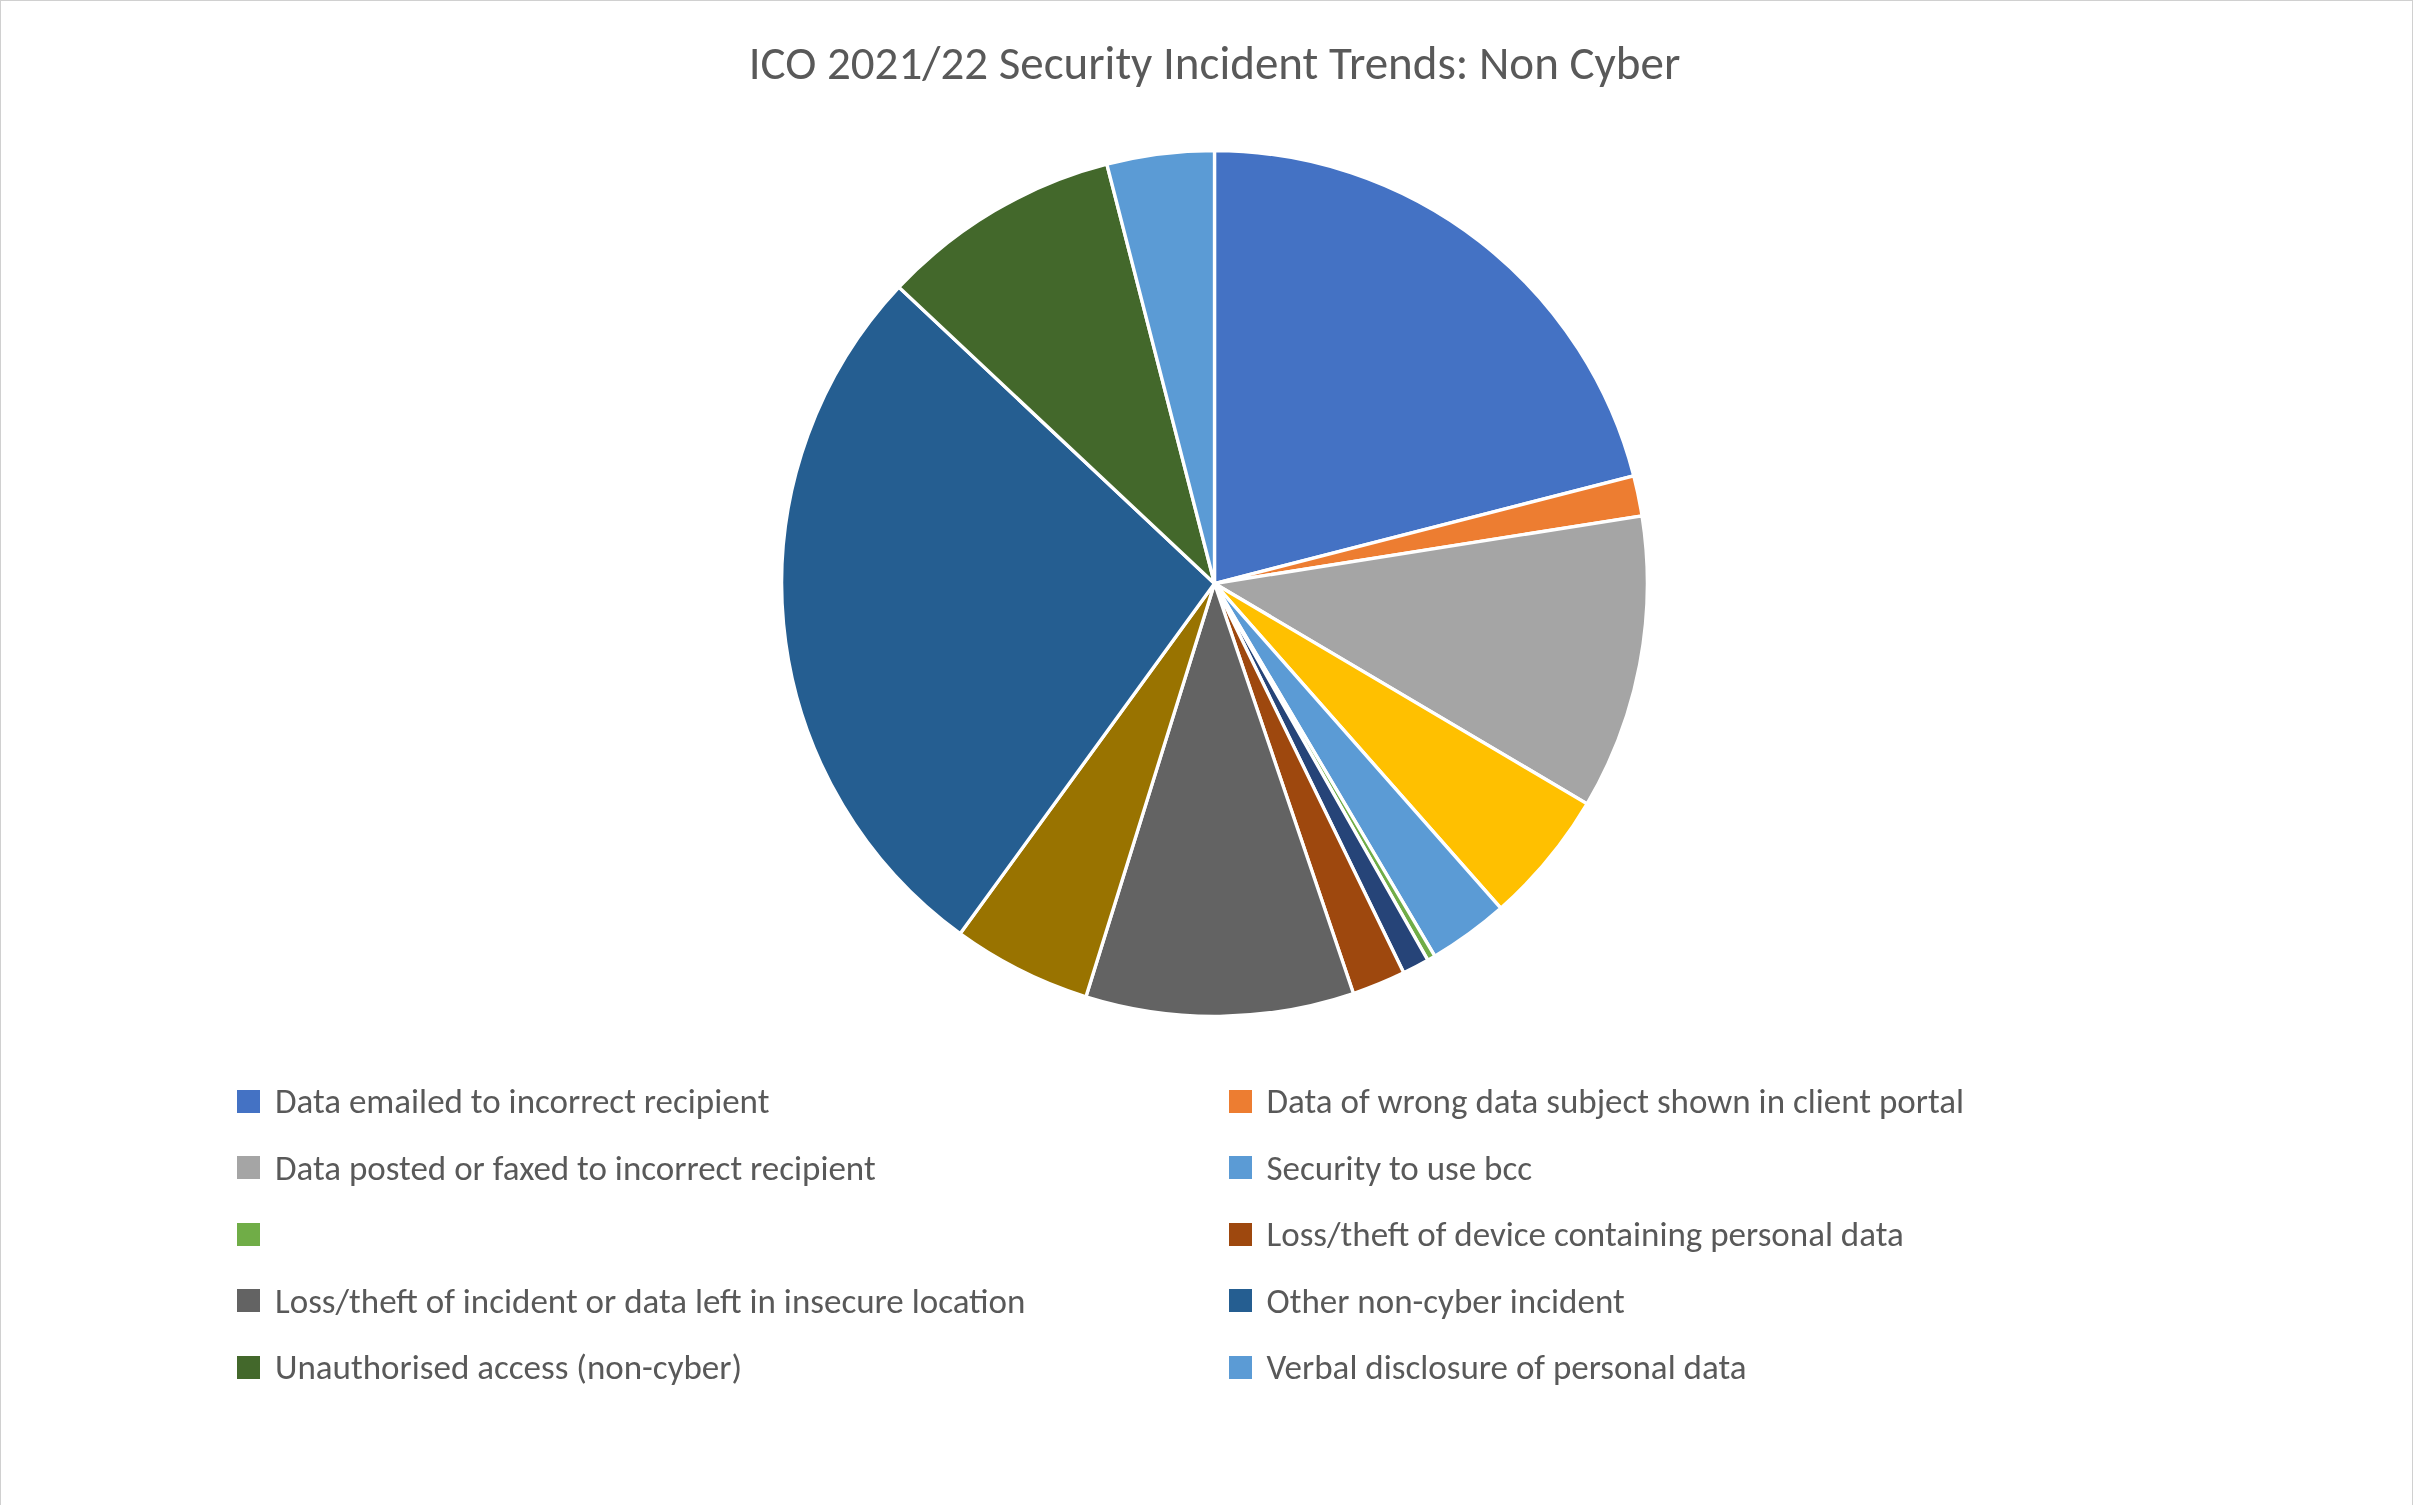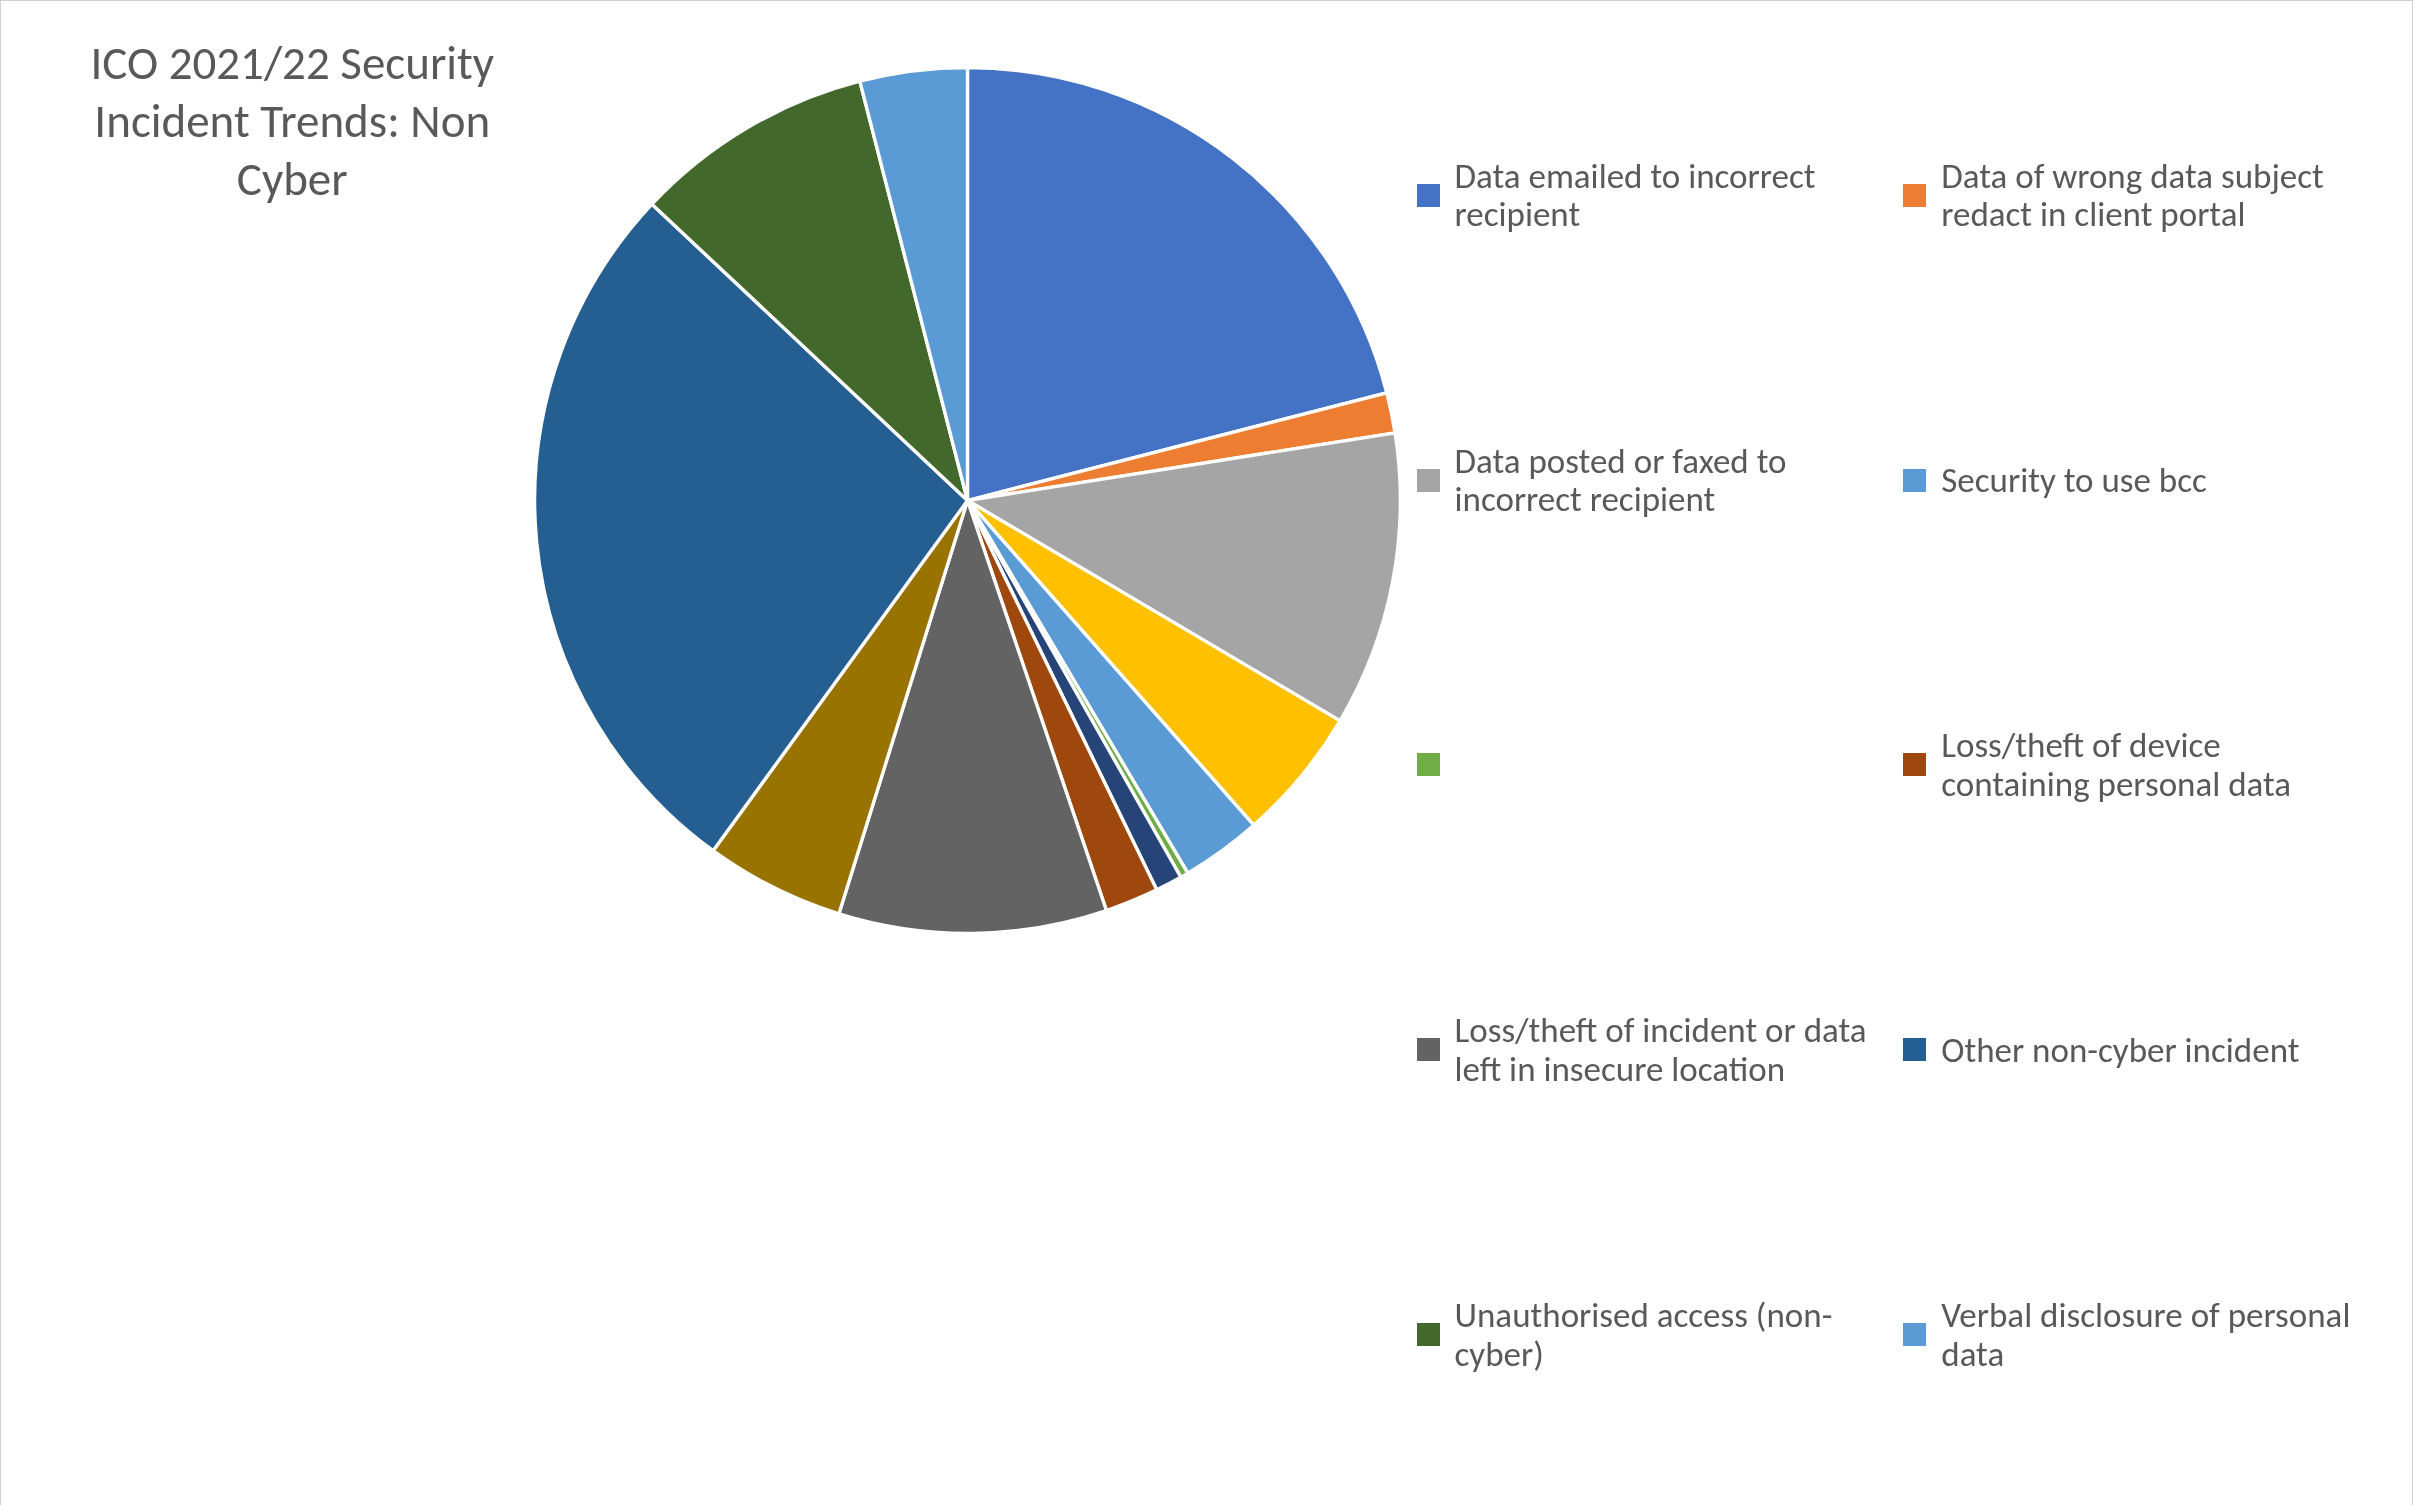--- a/index.html
+++ b/index.html
@@ -10,20 +10,21 @@
   }
   .frame {
     box-sizing: border-box;
     width: 2413px;
     height: 1506px;
     border: 1.7px solid #d0d0d0;
     background: #ffffff;
     position: relative;
     padding: 33px 50px 42px 66px;
     display: flex;
+    flex-direction: column;
   }
   .chart-title {
     font-size: 47px;
     color: #595959;
     text-align: center;
     margin: 0 0 25px 0;
     font-weight: 400;
   }
   .pie-wrap {
     flex: 0 0 auto;
@@ -79,21 +80,21 @@
       </svg>
   </div>
 
   <div class="legend" id="legend">
       <div class="legend-item">
         <span class="swatch" style="background: rgb(68, 114, 196);"></span>
         <span>Data emailed to incorrect recipient</span>
       </div>
       <div class="legend-item">
         <span class="swatch" style="background: rgb(237, 125, 49);"></span>
-        <span>Data of wrong data subject redact in client portal</span>
+        <span>Data of wrong data subject shown in client portal</span>
       </div>
       <div class="legend-item">
         <span class="swatch" style="background: rgb(165, 165, 165);"></span>
         <span>Data posted or faxed to incorrect recipient</span>
       </div>
       <div class="legend-item">
         <span class="swatch" style="background: rgb(91, 155, 213);"></span>
         <span>Security to use bcc</span>
       </div>
       <div class="legend-item">

